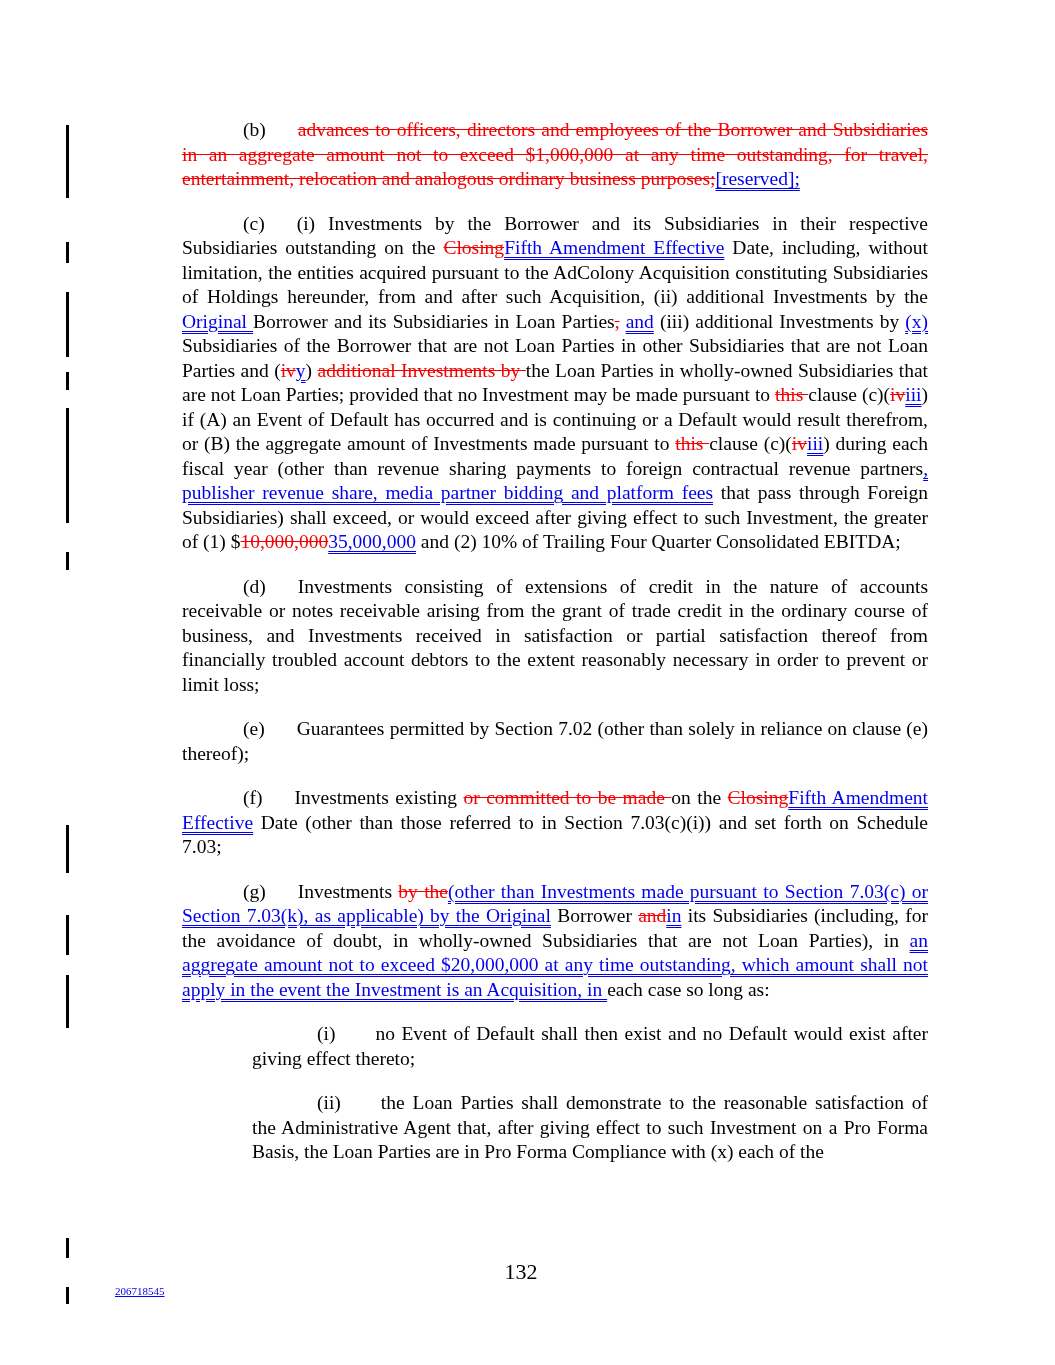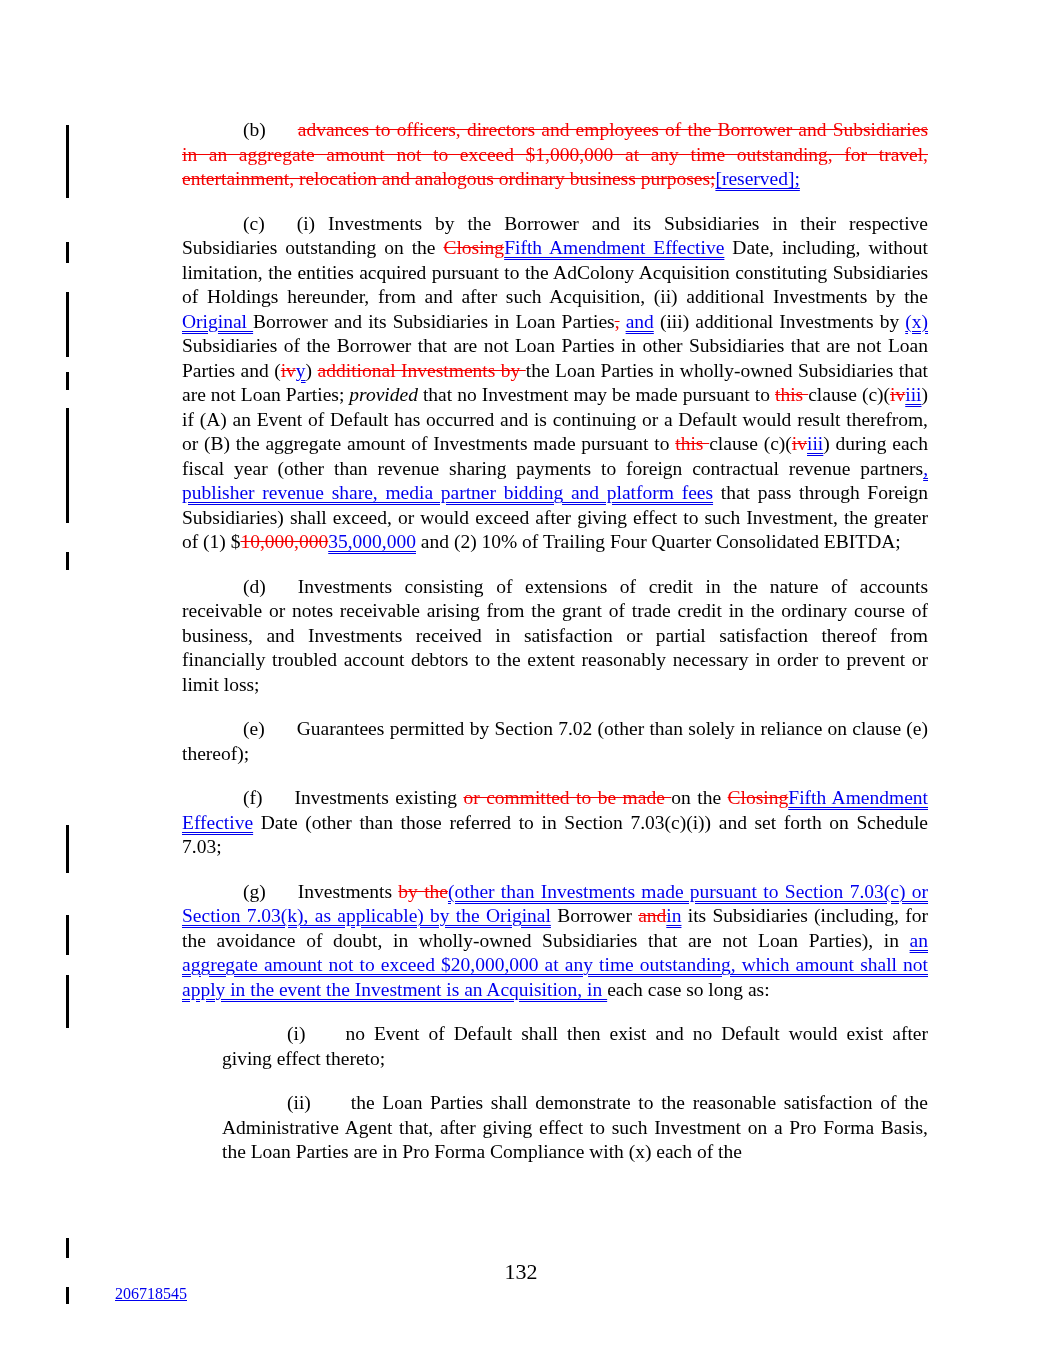--- a/index.html
+++ b/index.html
@@ -15,47 +15,47 @@
   .content {
     position: absolute;
     left: 182px;
     top: 118px;
     width: 746px;
     font-size: 19.5px;
     line-height: 24.5px;
     text-align: justify;
   }
   .para { margin: 0 0 20px 0; text-indent: 61px; }
-  .para.sub { margin-left: 40px; text-indent: 65px; }
+  .para.sub { margin-left: 70px; text-indent: 65px; }
   .tab { display: inline-block; width: 32px; }
   .para.sub .tab { width: 40px; }
   .run-n  { }
   .run-d  { color: #f40000; text-decoration: line-through; }
   .run-i  { color: #0000ee; text-decoration-line: underline; text-decoration-style: double; text-underline-offset: 3px; text-decoration-thickness: 0.5px; }
   .run-u  { text-underline-offset: 2px; }
-  .run-it { font-style: italic; }
+  .run-it { }
   .change-bar {
     position: absolute;
     left: 66px;
     width: 2.5px;
     background: #000000;
   }
   .page-number {
     position: absolute;
     top: 1259px;
     left: 0;
     width: 1042px;
     text-align: center;
     font-size: 22px;
   }
   .doc-id {
     position: absolute;
     top: 1285px;
     left: 115px;
-    font-size: 16px;
+    font-size: 11px;
     color: #0000ee;
     text-decoration: underline;
     cursor: pointer;
   }
 </style>
 </head>
 <body>
 
 <div class="page">
   <div>

